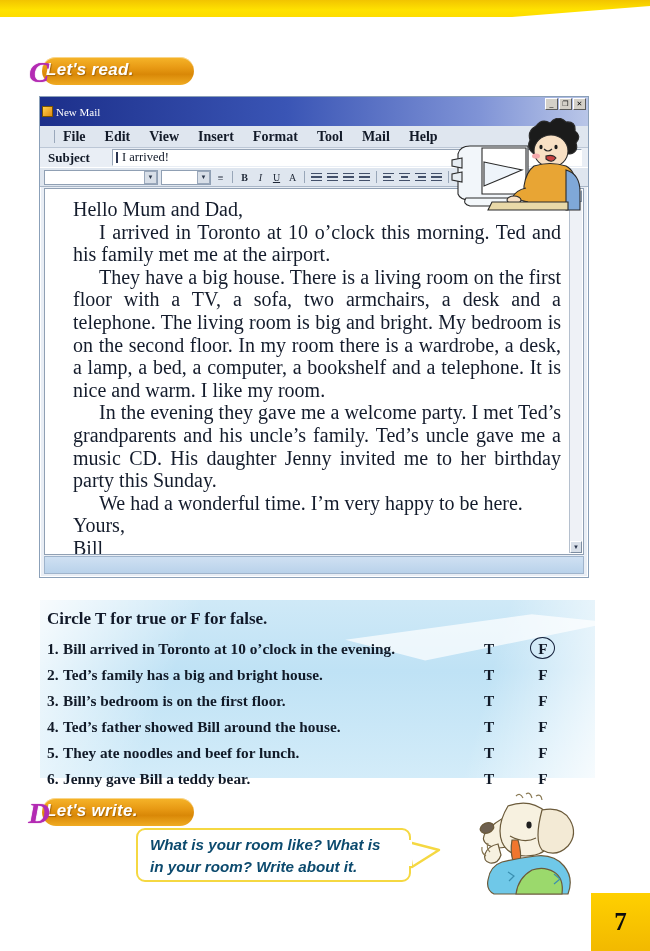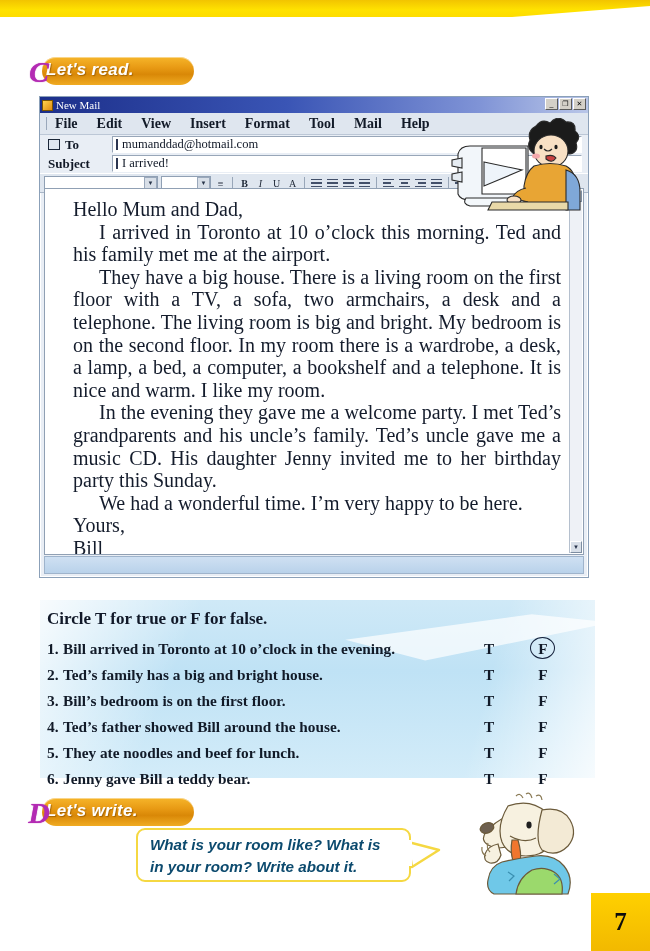--- a/index.html
+++ b/index.html
@@ -40,21 +40,21 @@
   }
 
   
   .mailwin{
     position:absolute;left:39px;top:96px;width:548px;height:480px;
     background:#e9eef5;
     border:1px solid #8ba0b8;
     box-shadow:0 0 0 1px #ffffff inset;
   }
   .titlebar{
-    position:relative;height:16px;
+    position:relative;height:29px;
     background:linear-gradient(90deg,#1c2f8a 0%,#3a55b5 45%,#7f93d6 80%,#b9c6e8 100%);
     display:flex;align-items:center;
   }
   .title-ico{
     width:9px;height:9px;margin-left:2px;margin-right:3px;
     background:linear-gradient(135deg,#ffd24d,#e08a10);
     border:1px solid #7a5400;flex:0 0 auto;
   }
   .title-text{
     font-family:"Liberation Serif", serif;
@@ -63,21 +63,21 @@
   .title-btns{position:absolute;right:2px;top:1px;display:flex;gap:1px;}
   .tbtn{
     width:11px;height:10px;background:#d4d0c8;border:1px solid #ffffff;
     border-right-color:#5a5a5a;border-bottom-color:#5a5a5a;
     font-family:"Liberation Sans", sans-serif;font-size:7px;line-height:9px;
     text-align:center;color:#101010;
   }
 
   .menubar{
     height:21px;background:#dfe6ef;border-bottom:1px solid #bcc7d6;
-    display:flex;align-items:center;padding-left:6px;
+    display:flex;align-items:center;padding-left:14px;
   }
   .menubar .sep{width:1px;height:13px;background:#9aa8bb;margin-right:8px;}
   .menu-item{
     font-family:"Liberation Serif", serif;font-weight:bold;
     font-size:14px;color:#121a28;margin-right:19px;white-space:nowrap;
   }
 
   .field-row{
     height:19px;display:flex;align-items:center;
     background:#e9eef5;padding-left:8px;
@@ -265,29 +265,20 @@
     <div class="menu-item">File</div>
     <div class="menu-item">Edit</div>
     <div class="menu-item">View</div>
     <div class="menu-item">Insert</div>
     <div class="menu-item">Format</div>
     <div class="menu-item">Tool</div>
     <div class="menu-item">Mail</div>
     <div class="menu-item">Help</div>
   </div>
 
-  <div class="field-row">
-    <div class="field-label">
-      <span class="field-ico"></span><span>To</span>
-    </div>
-    <div class="field-box">
-      <div class="caret"></div>
-      <div class="field-val">mumanddad@hotmail.com</div>
-    </div>
-  </div>
 
   <div class="field-row">
     <div class="field-label">Subject</div>
     <div class="field-box">
       <div class="caret"></div>
       <div class="field-val">I arrived!</div>
     </div>
   </div>
 
   <div class="fmtbar">

